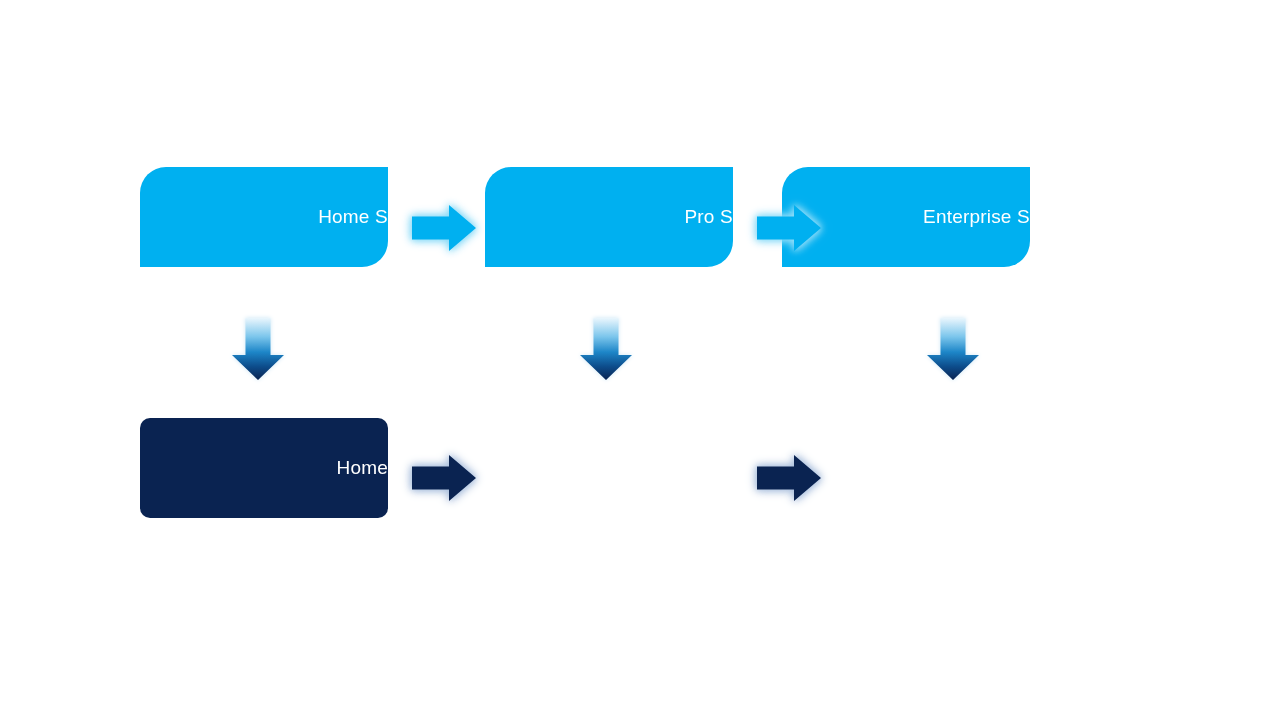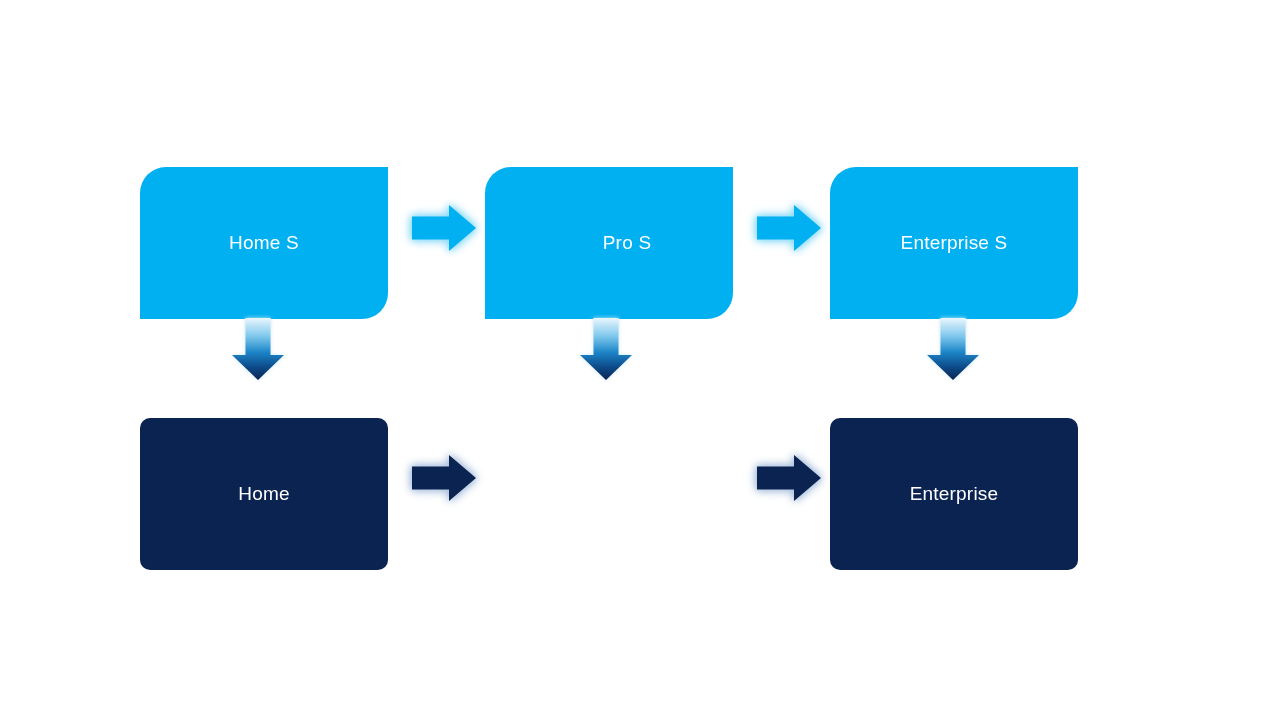--- a/index.html
+++ b/index.html
@@ -27,38 +27,38 @@
   }
   .canvas {
     position: relative;
     width: 1280px;
     height: 720px;
     background: var(--background);
   }
   .box {
     position: absolute;
     width: 248px;
-    height: 152px;
+    height: 100px;
     display: flex;
     align-items: center;
-    justify-content: center;
+    justify-content: flex-end;
   }
   .box.row-top {
     top: 167px;
     background: var(--top-box);
     border-radius: 26px 0 26px 0;
   }
   .box.row-bottom {
     top: 418px;
     background: var(--bottom-box);
     border-radius: 10px;
   }
   .col-1 { left: 140px; }
   .col-2 { left: 485px; padding-left: 36px; }
-  .col-3 { left: 830px; }
+  .col-3 { left: 782px; }
   .box-label {
     color: var(--text);
     font-size: 19px;
     line-height: 1.2;
     text-align: center;
     letter-spacing: 0.2px;
   }
   .h-arrow {
     position: absolute;
     width: 64px;
@@ -146,23 +146,20 @@
   </div>
   <div class="v-arrow v-3">
     <svg viewBox="0 0 52 62" preserveAspectRatio="none">
       <polygon points="13.5,0 38.5,0 38.5,37 52,37 26,62 0,37 13.5,37" fill="url(#vgrad)"></polygon>
     </svg>
   </div>
 
   <div class="box row-bottom col-1">
     <span class="box-label">Home</span>
   </div>
-  <div class="box row-bottom col-3">
-    <span class="box-label">Enterprise</span>
-  </div>
 
   <div class="h-arrow row-bottom gap-1">
     <svg viewBox="0 0 64 46" preserveAspectRatio="none">
       <polygon points="0,11.5 37,11.5 37,0 64,23 37,46 37,34.5 0,34.5"></polygon>
     </svg>
   </div>
   <div class="h-arrow row-bottom gap-2">
     <svg viewBox="0 0 64 46" preserveAspectRatio="none">
       <polygon points="0,11.5 37,11.5 37,0 64,23 37,46 37,34.5 0,34.5"></polygon>
     </svg>

